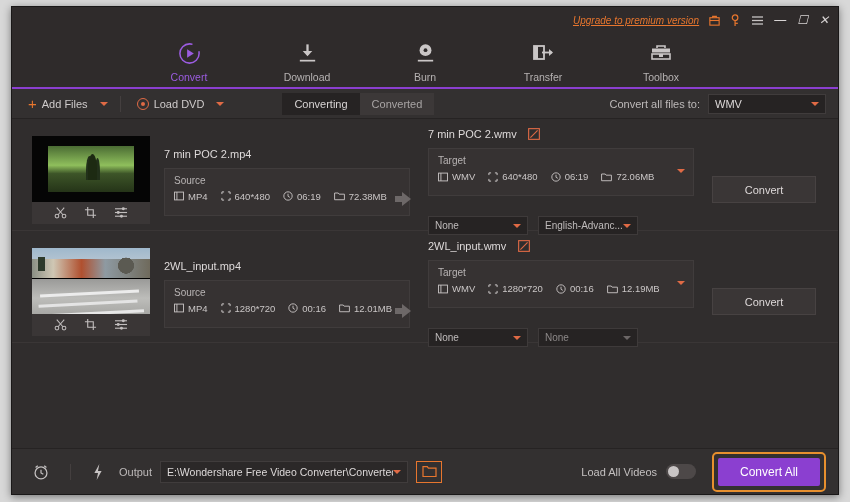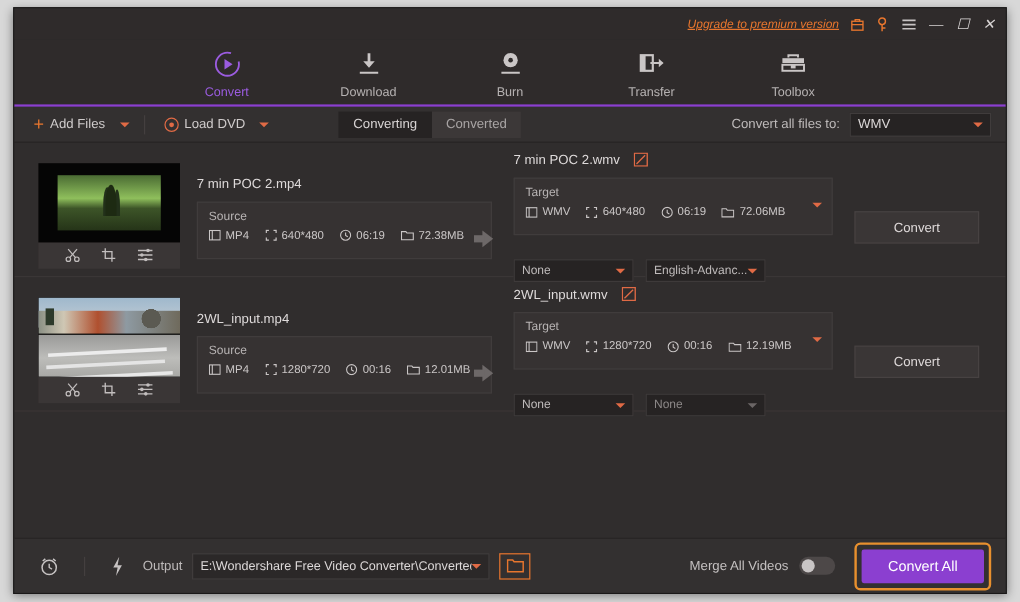--- a/index.html
+++ b/index.html
@@ -653,21 +653,21 @@
     <div class="out-field">
       <span>E:\Wondershare Free Video Converter\Converted</span>
       <span class="caret-sm"></span>
     </div>
     <div class="folder-btn">
       <svg width="15" height="13" viewBox="0 0 16 14">
           <path d="M1 12.4V1.8h4.6l1.2 1.6H15v9z" fill="none" stroke="#e8762e" stroke-width="1.3"></path>
         </svg>
     </div>
     <div class="merge-wrap">
-      <span class="merge-label">Merge All Videos</span>
+      <span class="merge-label">Load All Videos</span>
       <div class="toggle">
           <span class="knob"></span>
         </div>
     </div>
     <div class="cta-wrap">
       <button class="cta">Convert All</button>
     </div>
   </div>
 
 </div>

